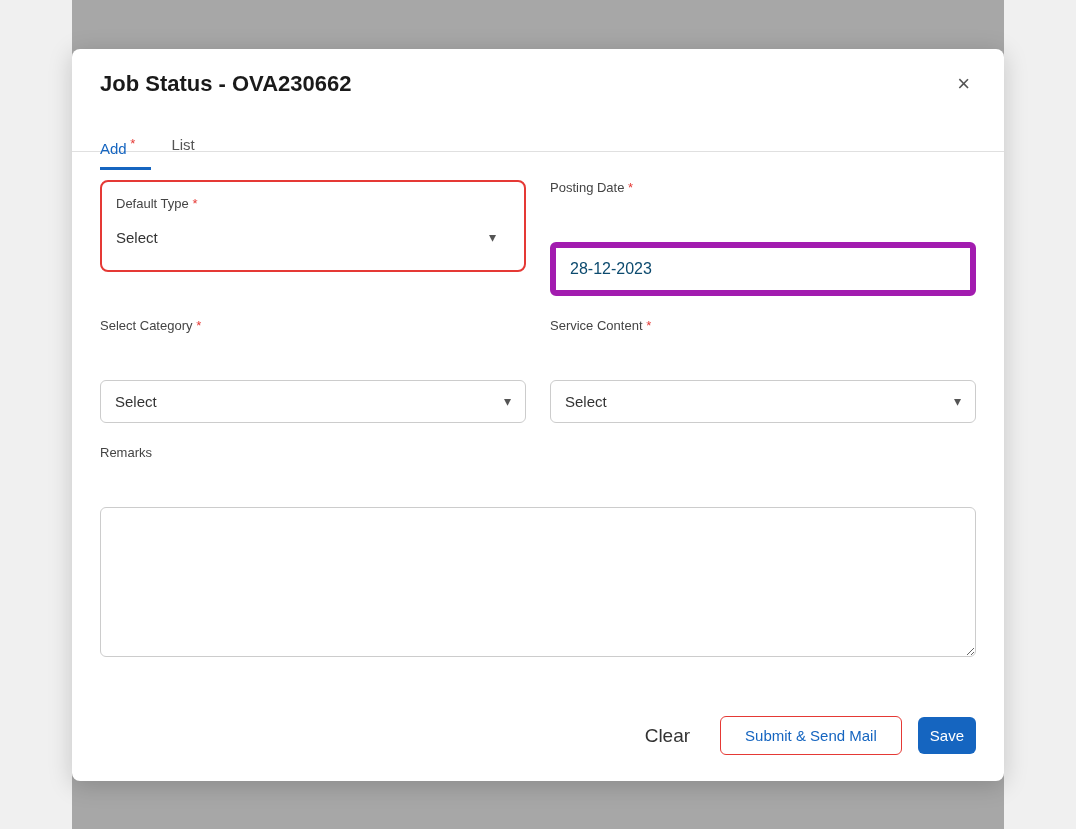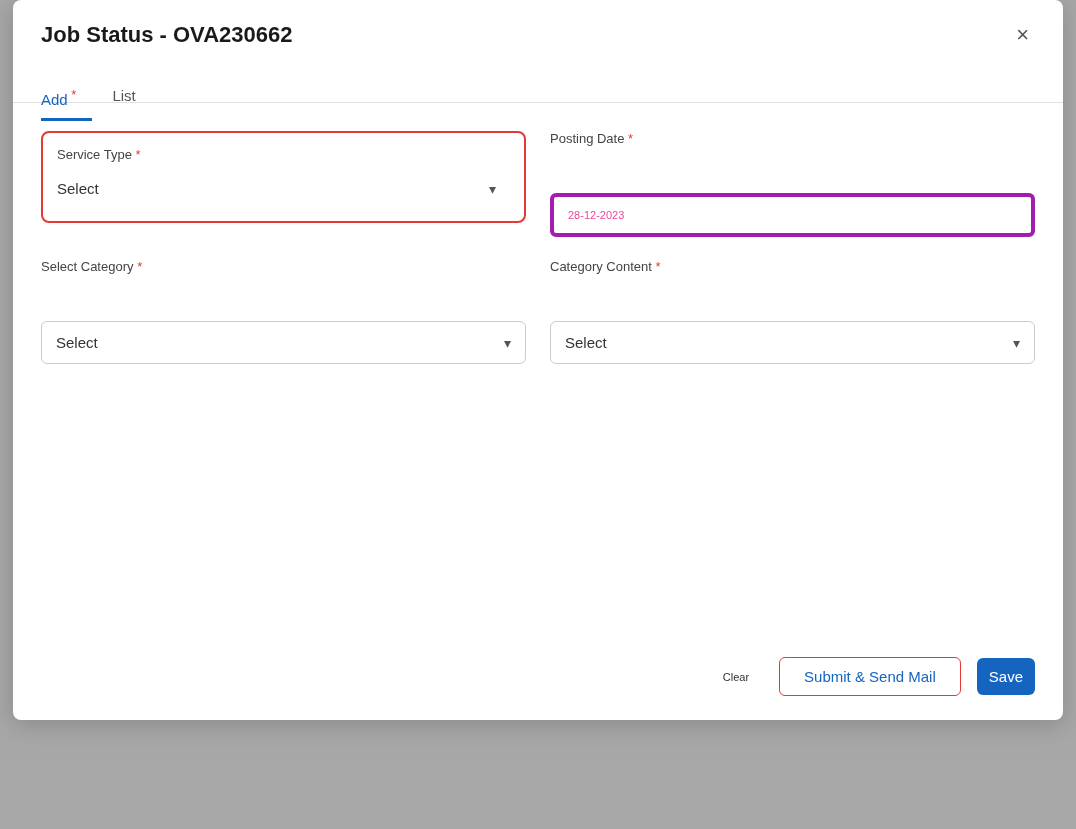--- a/index.html
+++ b/index.html
@@ -11,26 +11,26 @@
 
     body {
       background: #f0f0f0;
       display: flex;
       justify-content: center;
       align-items: center;
       min-height: 100vh;
     }
 
     .modal-overlay {
-      width: 1076px;
+      width: 932px;
       height: 829px;
       background: rgba(0,0,0,0.3);
       display: flex;
       justify-content: center;
-      align-items: flex-start;
+      align-items: center;
     }
 
     .modal {
       background: #ffffff;
       border-radius: 8px;
       width: 1050px;
       min-height: 720px;
       padding: 0;
       box-shadow: 0 4px 24px rgba(0,0,0,0.18);
       position: relative;
@@ -137,23 +137,23 @@
       top: 50%;
       transform: translateY(-50%);
       pointer-events: none;
       color: #555;
       font-size: 14px;
     }
 
     .form-input {
       width: 100%;
       padding: 12px 14px;
-      font-size: 11px;
-      color: #ec4899;
-      border: 4px solid #a21caf;
+      font-size: 16px;
+      color: #0c4a6e;
+      border: 6px solid #a21caf;
       border-radius: 6px;
       outline: none;
     }
 
     .form-textarea {
       width: 100%;
       padding: 12px 14px;
       font-size: 15px;
       color: #333;
       border: 1px solid #ccc;
@@ -190,21 +190,21 @@
       justify-content: flex-end;
       align-items: center;
       gap: 16px;
       padding: 16px 28px 24px 28px;
     }
 
     .btn-clear {
       background: none;
       border: none;
       color: #333;
-      font-size: 11px;
+      font-size: 19px;
       cursor: pointer;
       padding: 10px 14px;
     }
 
     .btn-submit {
       background: #fff;
       border: 1.5px solid #e53935;
       color: #1565c0;
       font-size: 15px;
       border-radius: 6px;
@@ -257,21 +257,21 @@
       </div>
     </div>
 
     <div class="modal-body">
 
       <div class="form-row">
 
         <div class="form-group">
           <div class="service-type-container">
             <div class="service-type-label">
-              <span>Service Type</span>
+              <span>Default Type</span>
               <span class="required-star"> *</span>
             </div>
             <div class="service-type-select-wrapper">
               <select class="service-type-select">
                 <option value="">Select</option>
               </select>
               <span class="select-arrow">▾</span>
             </div>
           </div>
         </div>
@@ -295,32 +295,38 @@
           <div class="select-container">
             <select class="form-select">
               <option value="">Select</option>
             </select>
             <span class="select-arrow">▾</span>
           </div>
         </div>
 
         <div class="form-group">
           <label class="form-label">
-            <span>Category Content</span>
+            <span>Service Content</span>
             <span class="required-star"> *</span>
           </label>
           <div class="select-container">
             <select class="form-select">
               <option value="">Select</option>
             </select>
             <span class="select-arrow">▾</span>
           </div>
         </div>
       </div>
 
+      <div class="form-row">
+        <div class="form-group" style="flex: 1;">
+          <label class="form-label">Remarks</label>
+          <textarea class="form-textarea" style=""></textarea>
+        </div>
+      </div>
 
     </div>
 
     <div class="modal-footer">
       <button class="btn-clear">Clear</button>
       <button class="btn-submit">Submit &amp; Send Mail</button>
       <button class="btn-save">Save</button>
     </div>
 
   </div>

